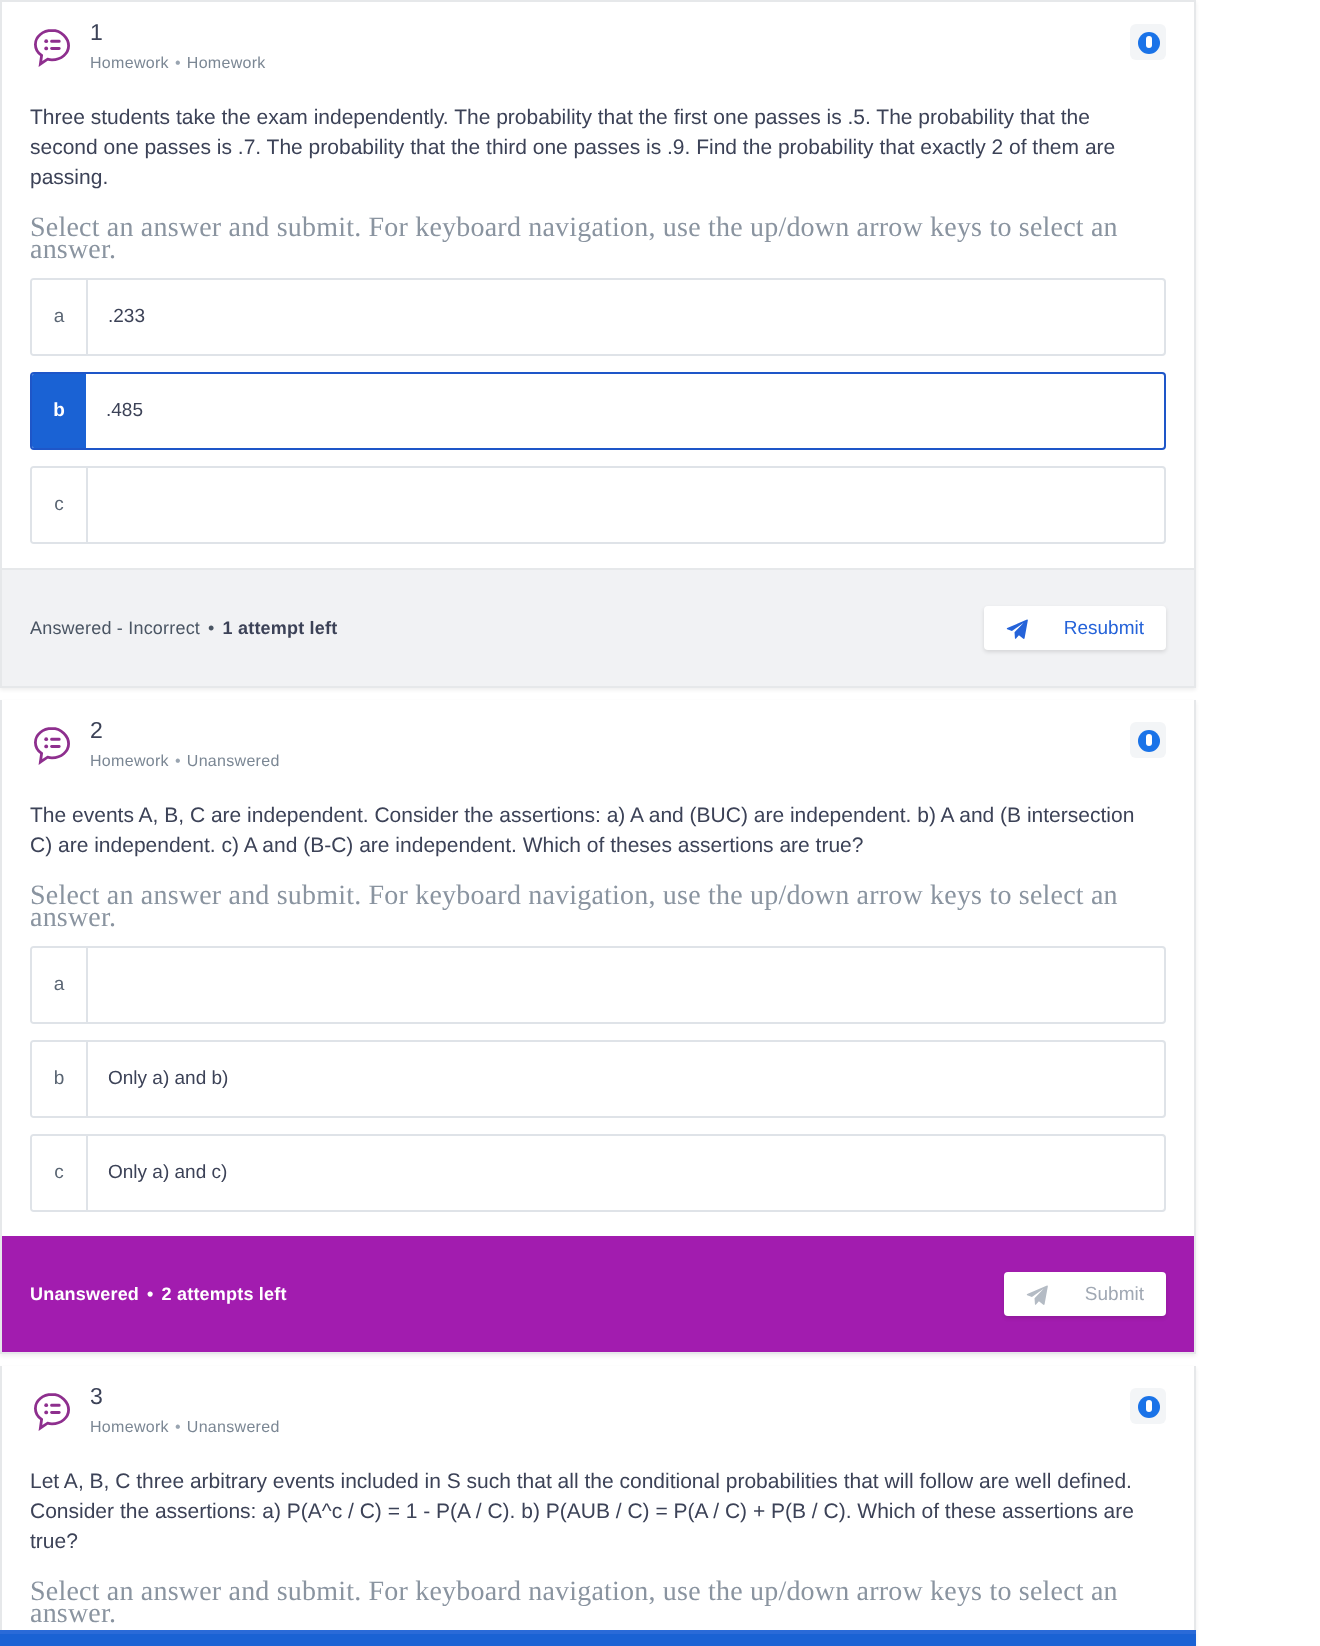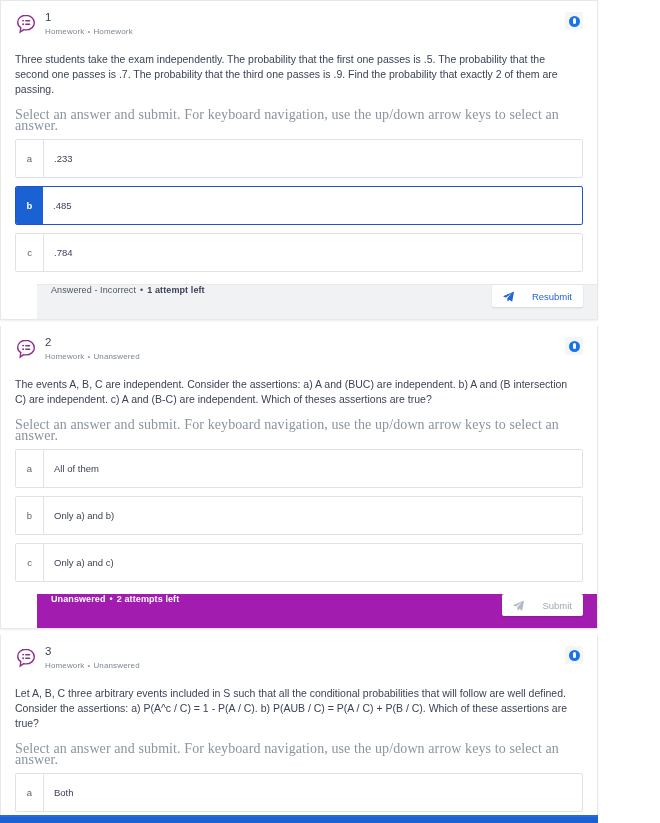--- a/index.html
+++ b/index.html
@@ -184,24 +184,24 @@
   .option.selected .letter {
     background: #1a62d4;
     color: #ffffff;
     font-weight: 700;
     border-right: none;
   }
 
   
   .qfooter {
     display: flex;
+    align-items: center;
     justify-content: space-between;
-    padding: 0 14px;
+    padding: 12px 14px;
     height: 34px;
-    margin-left: 36px;
   }
   .qfooter.neutral {
     background: #f1f2f4;
     border-top: 1px solid #e6e8ea;
   }
   .qfooter.active {
     background: #a21caf;
     border-top: none;
   }
   .status {
@@ -284,21 +284,20 @@
             <div class="option">
               <span class="letter">a</span>
               <span class="otext">.233</span>
             </div>
             <div class="option selected">
               <span class="letter">b</span>
               <span class="otext">.485</span>
             </div>
             <div class="option">
               <span class="letter">c</span>
-              <span class="otext">.784</span>
             </div>
           </div>
         </div>
         <div class="qfooter neutral">
           <span class="status"><span>Answered - Incorrect</span><span class="sdot">•</span><span class="attempts">1 attempt left</span></span>
           <button class="submit-btn enabled">
             <span>
               <svg class="plane" width="11" height="11" viewBox="0 0 16 16">
                 <path d="M15.3 1.1 0.9 7.3c-.4.2-.4.7 0 .9l3.4 1.3 8.5-6.1-6.6 7 .3 4.3c0 .4.5.5.8.2l2.1-2.3 3.2 2.5c.3.2.8.1.9-.3L15.9 1.7c.1-.5-.3-.8-.6-.6z" fill="#2563d9"></path>
               </svg>
@@ -325,21 +324,20 @@
             </span>
             <button class="info-btn">
               <span class="dotcircle"></span>
             </button>
           </div>
           <div class="qprompt">The events A, B, C are independent. Consider the assertions: a) A and (BUC) are independent. b) A and (B intersection C) are independent. c) A and (B-C) are independent. Which of theses assertions are true?</div>
           <div class="qhint">Select an answer and submit. For keyboard navigation, use the up/down arrow keys to select an answer.</div>
           <div class="options">
             <div class="option">
               <span class="letter">a</span>
-              <span class="otext">All of them</span>
             </div>
             <div class="option">
               <span class="letter">b</span>
               <span class="otext">Only a) and b)</span>
             </div>
             <div class="option">
               <span class="letter">c</span>
               <span class="otext">Only a) and c)</span>
             </div>
           </div>

